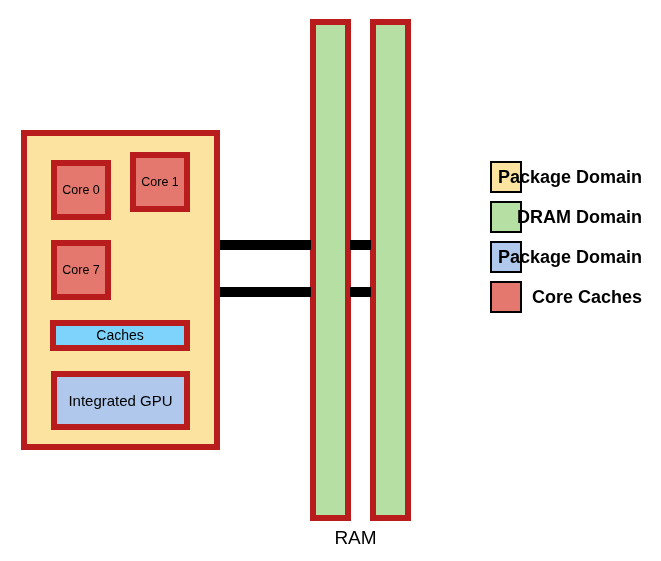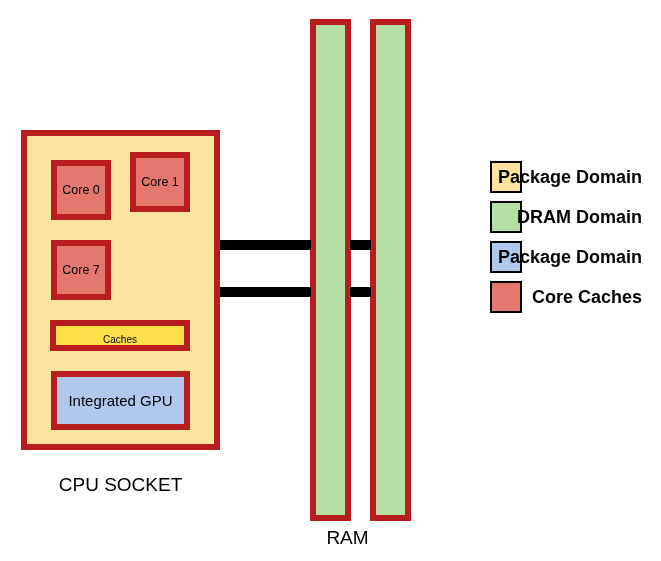--- a/index.html
+++ b/index.html
@@ -53,23 +53,22 @@
   .core-1 { left: 130px; top: 152px; }
   .core-2 { left: 51px;  top: 240px; }
   .core-3 { left: 130px; top: 240px; }
 
   
   .caches {
     left: 50px;
     top: 320px;
     width: 140px;
     height: 31px;
-    background: #fde047;
-    font-size: 10px;
-    align-items: flex-end;
+    background: #7dd3fc;
+    font-size: 14px;
   }
 
   
   .igpu {
     left: 51px;
     top: 371px;
     width: 139px;
     height: 59px;
     background: #afc8ec;
     font-size: 15px;
@@ -103,21 +102,21 @@
     white-space: nowrap;
     text-align: center;
   }
   .caption-cpu {
     left: 0px;
     top: 474px;
     width: 241px;
     font-size: 19px;
   }
   .caption-ram {
-    left: 282px;
+    left: 290px;
     top: 527px;
     width: 131px;
     font-size: 19px;
   }
 
   
   .legend {
     position: absolute;
     left: 490px;
     top: 161px;
@@ -177,21 +176,20 @@
   </div>
 
   <div class="box caches">
     <span>Caches</span>
   </div>
 
   <div class="box igpu">
     <span>Integrated GPU</span>
   </div>
 
-  <div class="caption caption-cpu">CPU SOCKET</div>
   <div class="caption caption-ram">RAM</div>
 
   <div class="legend">
 
     <div class="legend-row">
       <span class="legend-swatch" style="background:#fce3a0"></span>
       <span class="legend-label">Package Domain</span>
     </div>
 
     <div class="legend-row">

